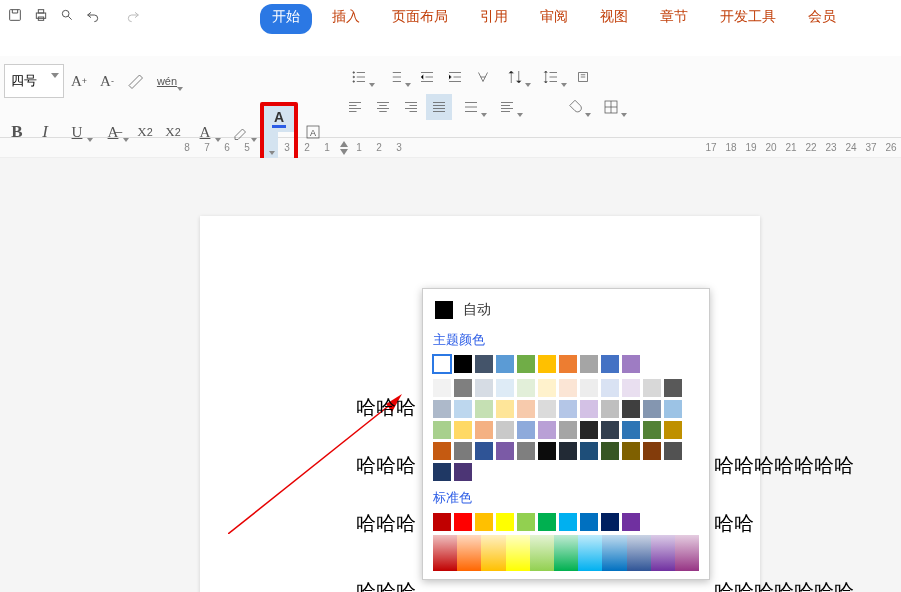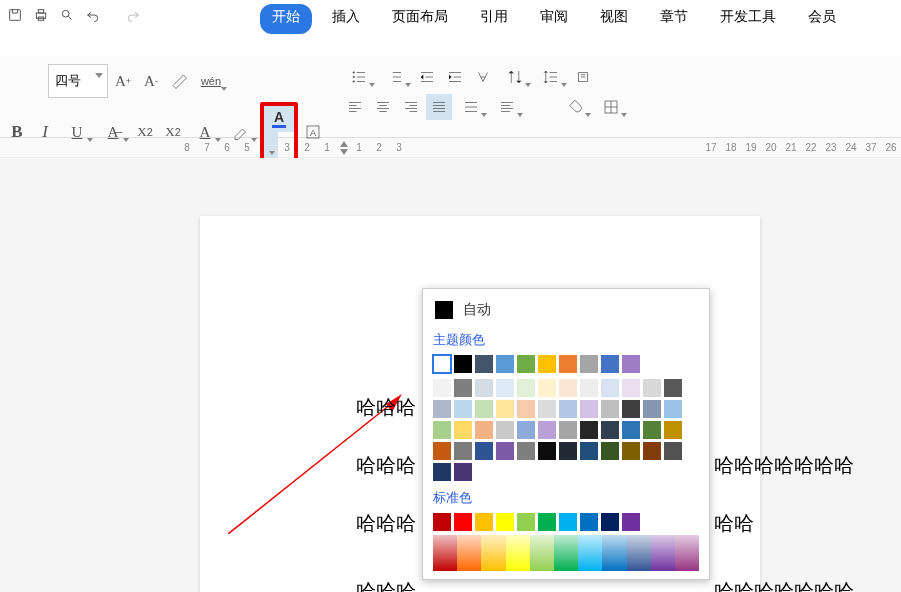--- a/index.html
+++ b/index.html
@@ -5,34 +5,34 @@
 * { margin: 0; padding: 0; box-sizing: border-box; font-family: "Microsoft YaHei", sans-serif; }
 body { width: 901px; height: 592px; background: #fff; overflow: hidden; position: relative; }
 
 
 .top-bar { display: flex; align-items: center; height: 30px; padding: 2px 4px; gap: 4px; }
 .top-icon { width: 22px; height: 22px; display: flex; align-items: center; justify-content: center; color: #555; cursor: pointer; }
 .top-icon svg { width: 16px; height: 16px; stroke: #555; fill: none; stroke-width: 1.5; }
 
 
 .tab-bar { display: flex; height: 30px; gap: 8px; padding-left: 260px; position: absolute; top: 4px; }
-.tab { padding: 4px 12px; font-size: 14px; color: #000000; cursor: pointer; border-radius: 12px; }
+.tab { padding: 4px 12px; font-size: 14px; color: #c2410c; cursor: pointer; border-radius: 12px; }
 .tab.active { background: #2b78e4; color: #fff; }
 
 
 .ribbon { display: flex; align-items: flex-start; padding: 8px 4px 4px 4px; gap: 6px; border-bottom: 1px solid #ddd; background: #fbfbfb; height: 82px; margin-top: 26px; }
 .ribbon-group { display: flex; flex-direction: column; align-items: center; gap: 4px; }
 .brush-icon { width: 32px; height: 40px; display: flex; align-items: center; justify-content: center; }
 .brush-icon svg { width: 26px; height: 32px; stroke: #555; fill: none; stroke-width: 1.2; }
 .brush-label { font-size: 12px; color: #666; }
 
 .font-section { display: flex; flex-direction: column; gap: 4px; }
 .font-row1 { display: flex; gap: 2px; align-items: center; }
 .font-name { width: 160px; height: 26px; border: 1px solid #ccc; font-size: 13px; padding: 2px 6px; display: flex; align-items: center; position: relative; background: #fff; }
-.font-size { width: 60px; height: 26px; border: 1px solid #ccc; font-size: 13px; padding: 16px 6px; display: flex; align-items: center; position: relative; background: #fff; margin-left: 44px; }
+.font-size { width: 60px; height: 26px; border: 1px solid #ccc; font-size: 13px; padding: 16px 6px; display: flex; align-items: center; position: relative; background: #fff; }
 .dd-arrow { position: absolute; right: 4px; top: 8px; width: 0; height: 0; border-left: 4px solid transparent; border-right: 4px solid transparent; border-top: 5px solid #888; }
 
 .tool-btn { width: 26px; height: 26px; display: flex; align-items: center; justify-content: center; color: #555; cursor: pointer; font-size: 15px; position: relative; }
 .tool-btn.wide { width: 34px; text-decoration: underline; }
 .tool-btn svg { width: 18px; height: 18px; }
 .tool-btn .mini-arrow { position: absolute; right: 1px; bottom: 3px; width: 0; height: 0; border-left: 3px solid transparent; border-right: 3px solid transparent; border-top: 4px solid #888; }
 
 .font-row2 { display: flex; gap: 2px; align-items: center; }
 
 .highlight-box { border: 4px solid #e60000; border-radius: 2px; }

